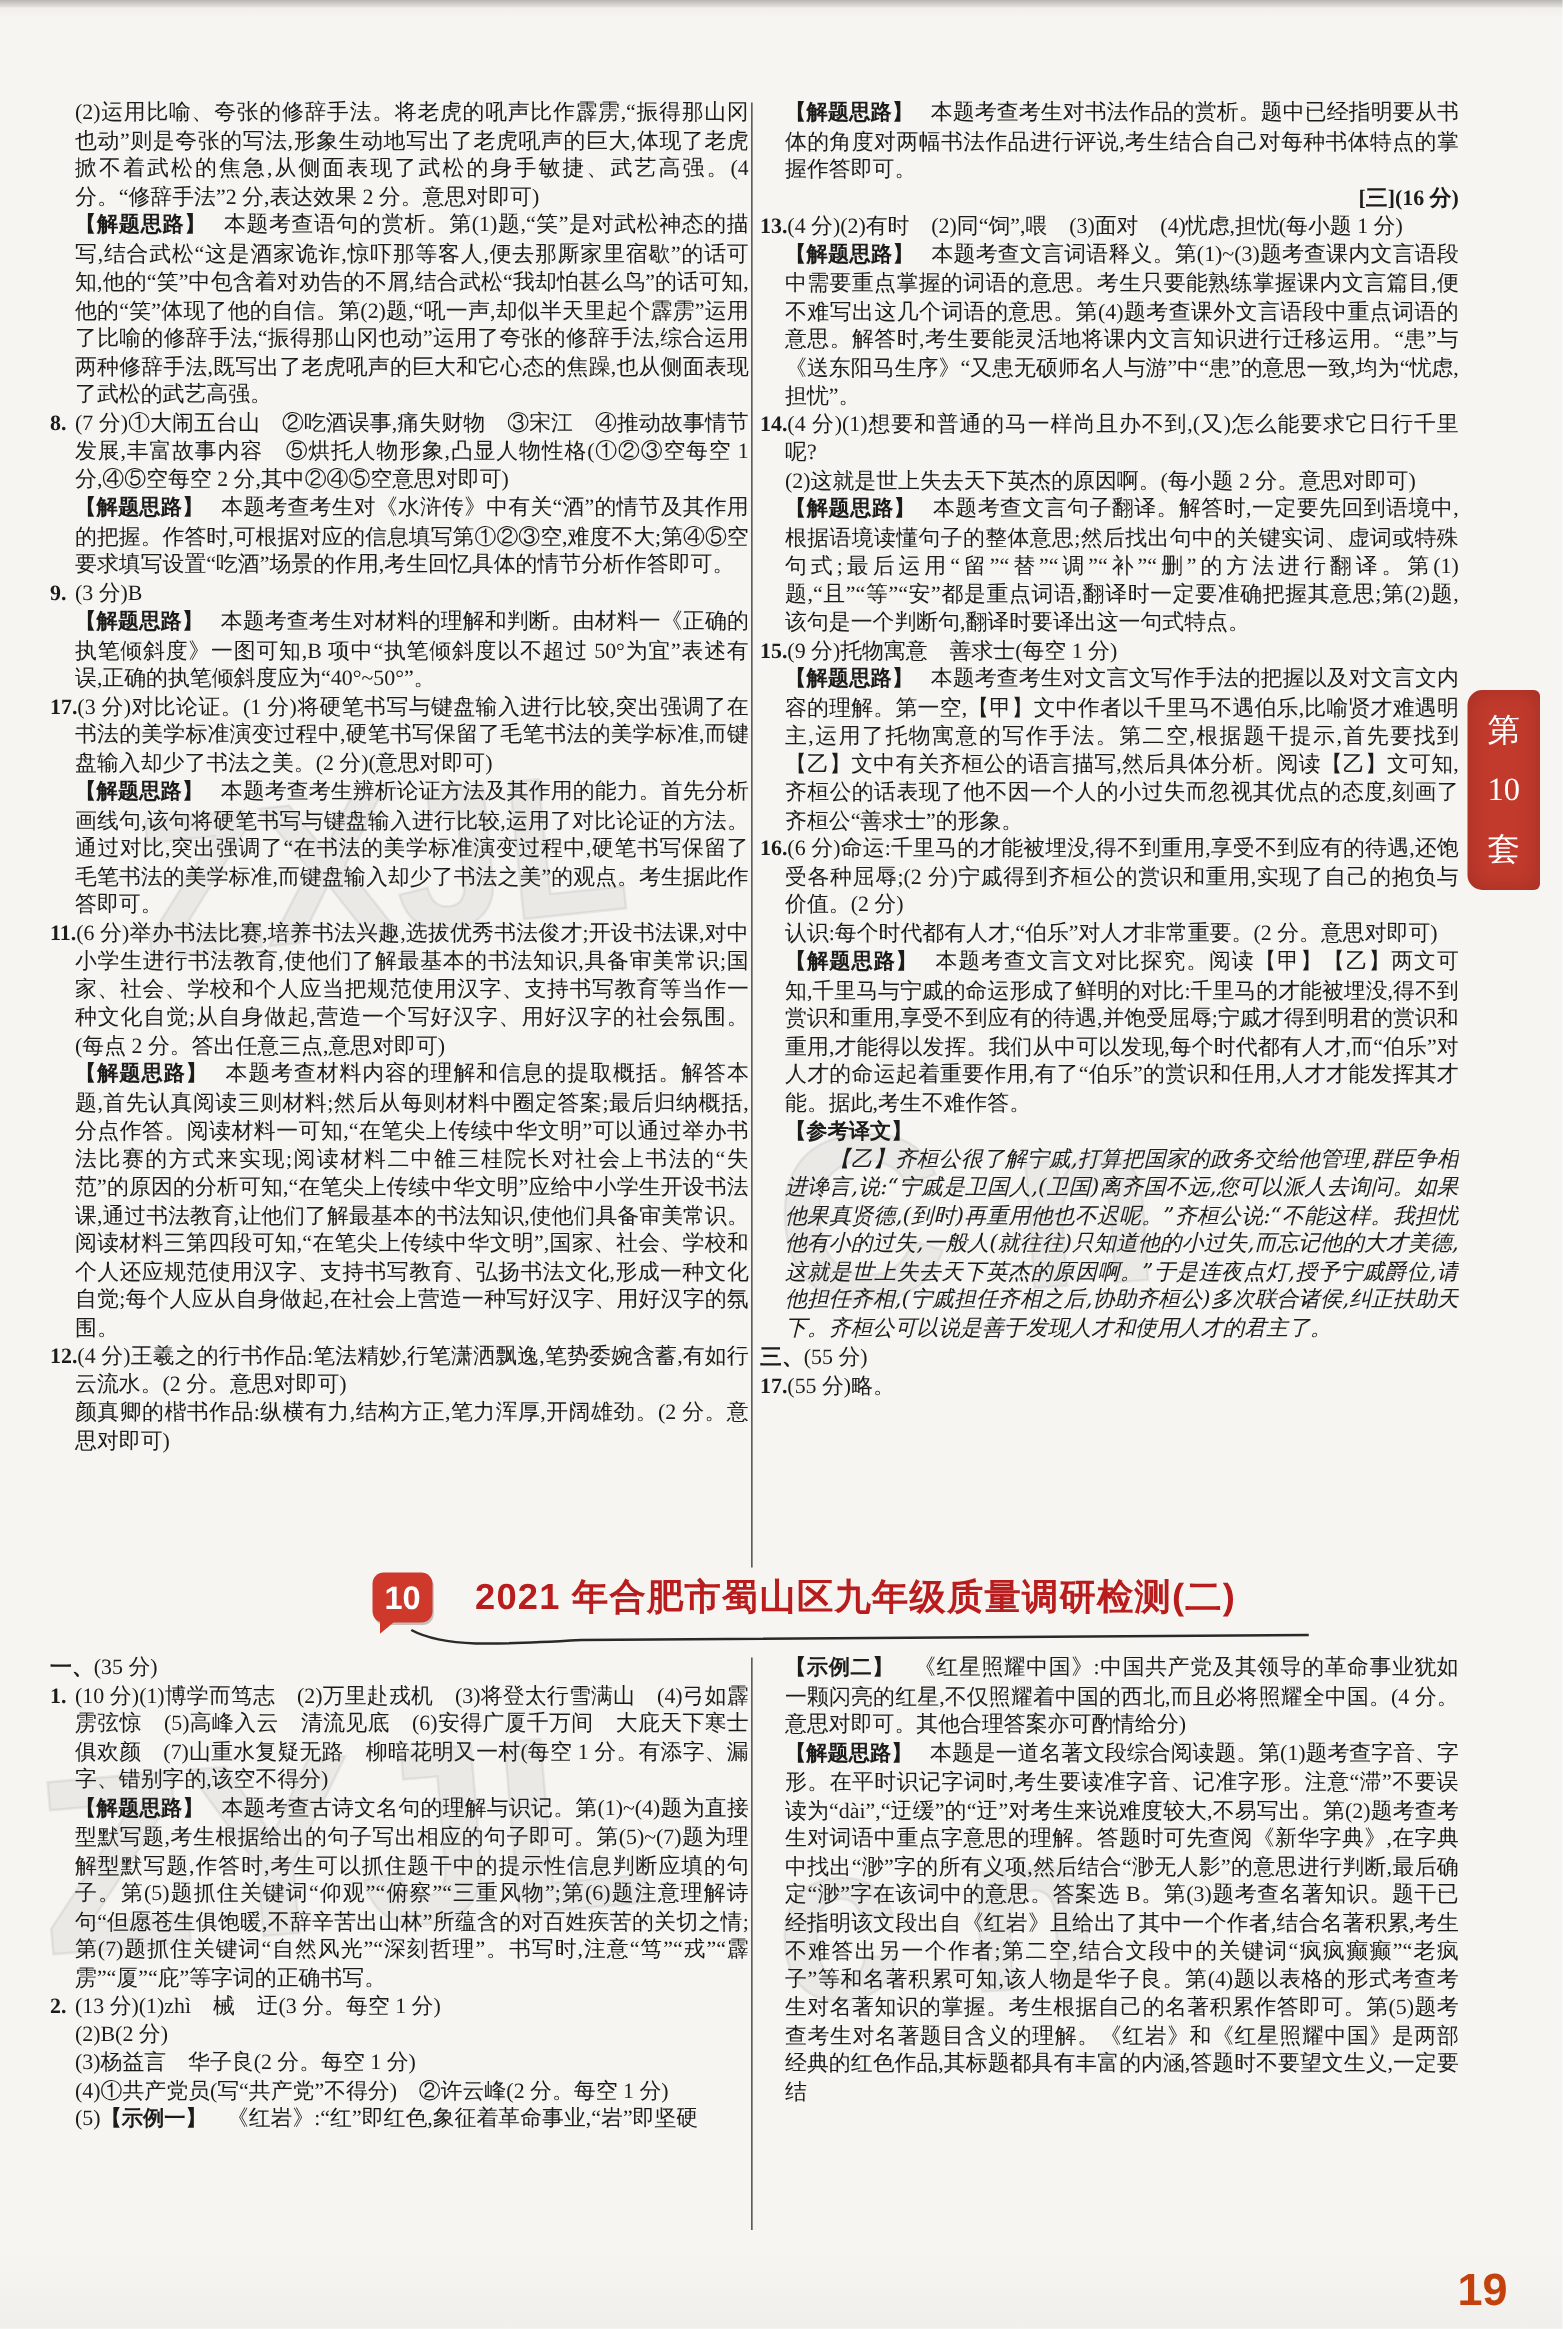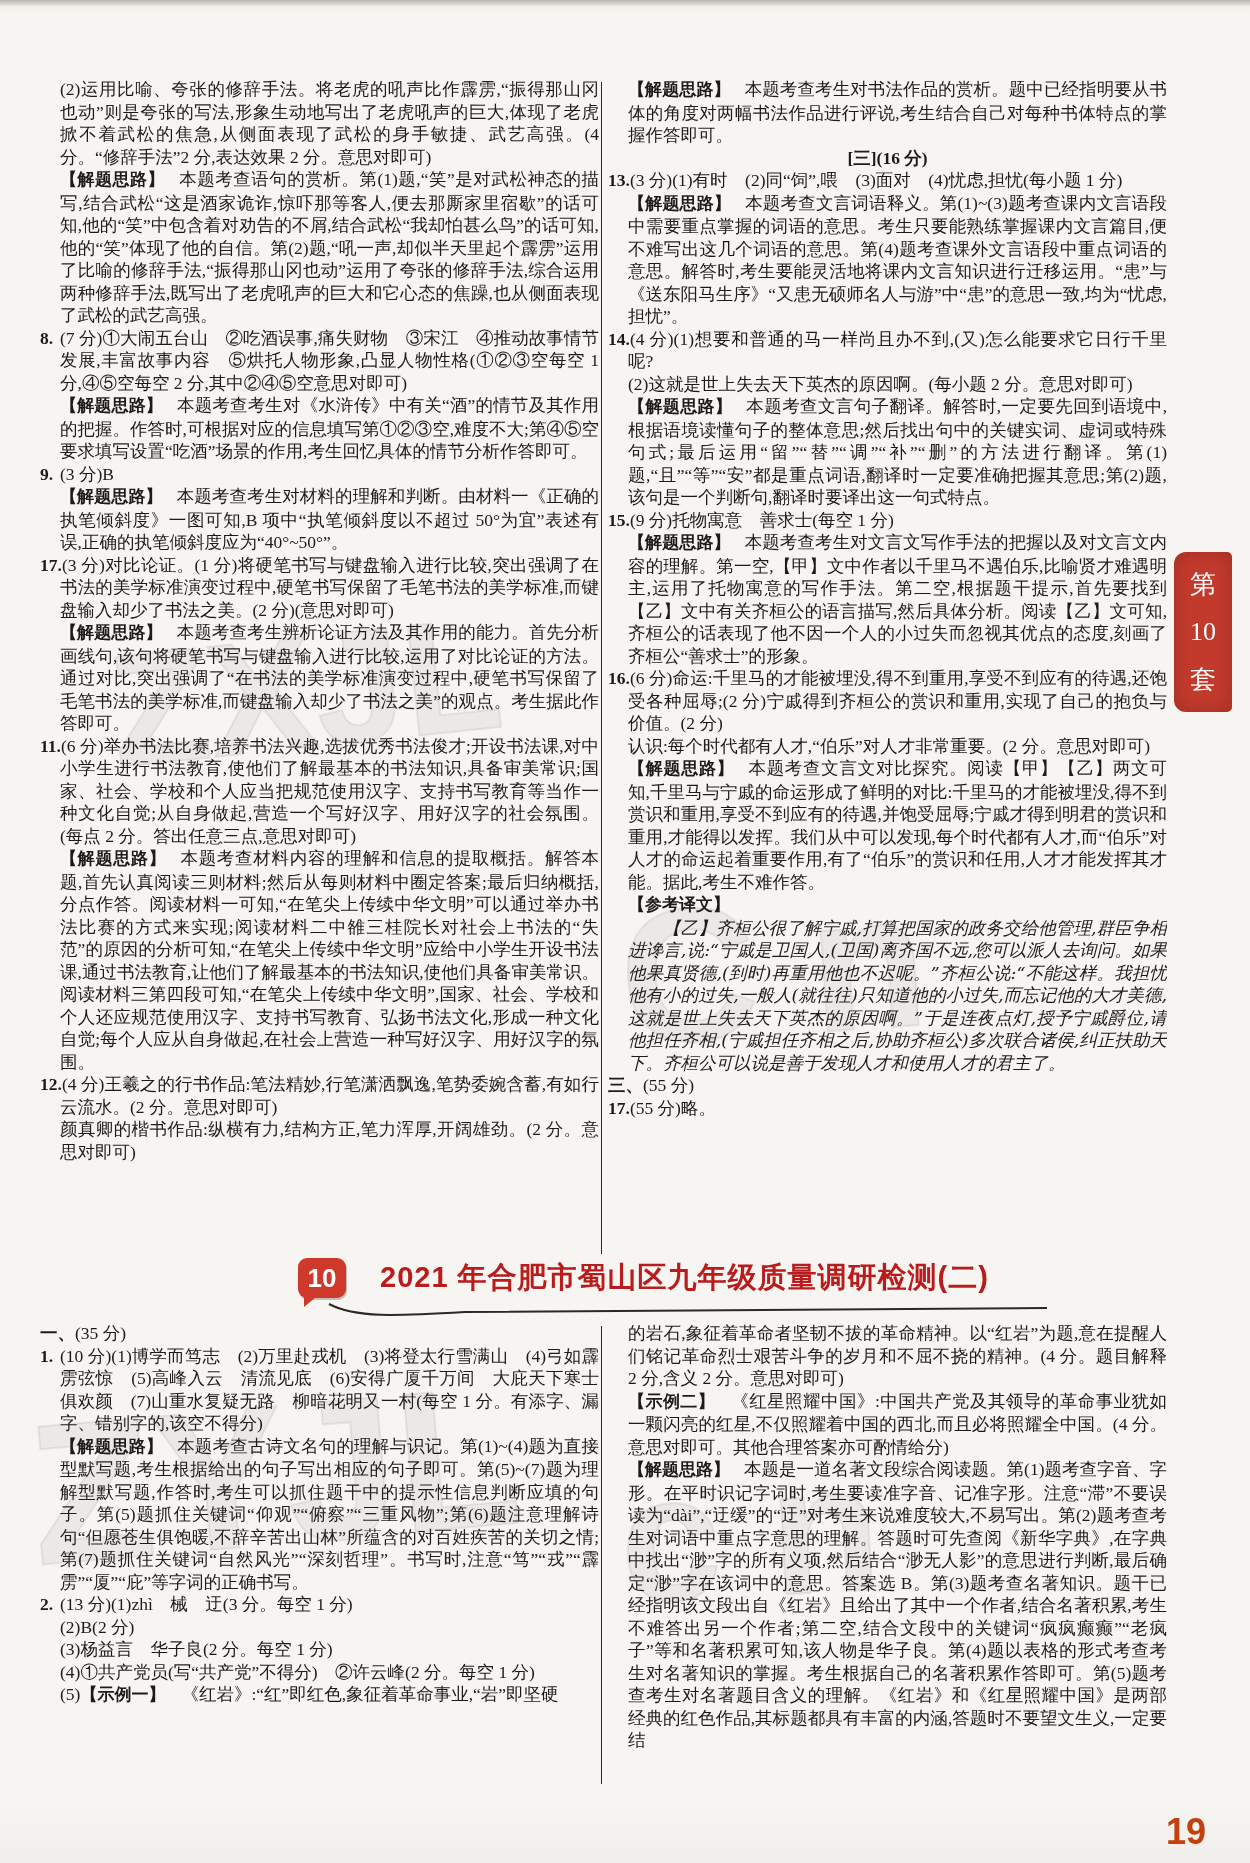--- a/index.html
+++ b/index.html
@@ -16,21 +16,21 @@
   }
   .col-tl{left:40px;top:78px;height:1178px;}
   .col-tr{left:608px;top:78px;height:1178px;}
   .col-bl{left:40px;top:1322px;height:485px;}
   .col-br{left:608px;top:1322px;height:485px;}
   .vline{position:absolute;left:601px;width:1px;background:#2a2a2a;z-index:1;}
   .vline.seg1{top:82px;height:1172px;}
   .vline.seg2{top:1326px;height:458px;}
   .blk{padding-left:20px;}
   .blk .num{display:inline-block;margin-left:-20px;min-width:20px;font-weight:700;}
-  .blk.center{text-align:center;padding-left:0;font-weight:700;}
+  .blk.center{text-align:right;padding-left:0;font-weight:700;}
   .blk.sec{padding-left:0;}
   .blk.sec .num{display:inline;margin-left:0;min-width:0;}
   .lbl{font-weight:700;font-family:"Liberation Sans","DejaVu Sans",sans-serif;font-size:17px;}
   .exp .lbl{margin-right:14px;}
   .sub .lbl{margin-right:16px;}
   .trans{font-style:italic;text-indent:2em;font-family:"DejaVu Serif","Liberation Serif",serif;}
   
   .banner{position:absolute;left:40px;top:1252px;width:1128px;height:66px;z-index:3;}
   .banner-inner{position:absolute;left:258px;top:6px;display:flex;align-items:center;}
   .badge{
@@ -93,21 +93,21 @@
     <div class="blk item"><span class="num">17.</span><span class="txt">(3 分)对比论证。(1 分)将硬笔书写与键盘输入进行比较,突出强调了在书法的美学标准演变过程中,硬笔书写保留了毛笔书法的美学标准,而键盘输入却少了书法之美。(2 分)(意思对即可)</span></div>
     <div class="blk exp"><span class="lbl">【解题思路】</span><span class="txt">本题考查考生辨析论证方法及其作用的能力。首先分析画线句,该句将硬笔书写与键盘输入进行比较,运用了对比论证的方法。通过对比,突出强调了“在书法的美学标准演变过程中,硬笔书写保留了毛笔书法的美学标准,而键盘输入却少了书法之美”的观点。考生据此作答即可。</span></div>
     <div class="blk item"><span class="num">11.</span><span class="txt">(6 分)举办书法比赛,培养书法兴趣,选拔优秀书法俊才;开设书法课,对中小学生进行书法教育,使他们了解最基本的书法知识,具备审美常识;国家、社会、学校和个人应当把规范使用汉字、支持书写教育等当作一种文化自觉;从自身做起,营造一个写好汉字、用好汉字的社会氛围。(每点 2 分。答出任意三点,意思对即可)</span></div>
     <div class="blk exp"><span class="lbl">【解题思路】</span><span class="txt">本题考查材料内容的理解和信息的提取概括。解答本题,首先认真阅读三则材料;然后从每则材料中圈定答案;最后归纳概括,分点作答。阅读材料一可知,“在笔尖上传续中华文明”可以通过举办书法比赛的方式来实现;阅读材料二中雒三桂院长对社会上书法的“失范”的原因的分析可知,“在笔尖上传续中华文明”应给中小学生开设书法课,通过书法教育,让他们了解最基本的书法知识,使他们具备审美常识。阅读材料三第四段可知,“在笔尖上传续中华文明”,国家、社会、学校和个人还应规范使用汉字、支持书写教育、弘扬书法文化,形成一种文化自觉;每个人应从自身做起,在社会上营造一种写好汉字、用好汉字的氛围。</span></div>
     <div class="blk item"><span class="num">12.</span><span class="txt">(4 分)王羲之的行书作品:笔法精妙,行笔潇洒飘逸,笔势委婉含蓄,有如行云流水。(2 分。意思对即可)</span></div>
     <div class="blk sub"><span class="txt">颜真卿的楷书作品:纵横有力,结构方正,笔力浑厚,开阔雄劲。(2 分。意思对即可)</span></div>
   </div>
 <div class="col col-tr">
     <div class="blk exp"><span class="lbl">【解题思路】</span><span class="txt">本题考查考生对书法作品的赏析。题中已经指明要从书体的角度对两幅书法作品进行评说,考生结合自己对每种书体特点的掌握作答即可。</span></div>
     <div class="blk center"><span class="txt">[三](16 分)</span></div>
-    <div class="blk item"><span class="num">13.</span><span class="txt">(3 分)(1)有时　(2)同“饲”,喂　(3)面对　(4)忧虑,担忧(每小题 1 分)</span></div>
+    <div class="blk item"><span class="num">13.</span><span class="txt">(4 分)(2)有时　(2)同“饲”,喂　(3)面对　(4)忧虑,担忧(每小题 1 分)</span></div>
     <div class="blk exp"><span class="lbl">【解题思路】</span><span class="txt">本题考查文言词语释义。第(1)~(3)题考查课内文言语段中需要重点掌握的词语的意思。考生只要能熟练掌握课内文言篇目,便不难写出这几个词语的意思。第(4)题考查课外文言语段中重点词语的意思。解答时,考生要能灵活地将课内文言知识进行迁移运用。“患”与《送东阳马生序》“又患无硕师名人与游”中“患”的意思一致,均为“忧虑,担忧”。</span></div>
     <div class="blk item"><span class="num">14.</span><span class="txt">(4 分)(1)想要和普通的马一样尚且办不到,(又)怎么能要求它日行千里呢?</span></div>
     <div class="blk sub"><span class="txt">(2)这就是世上失去天下英杰的原因啊。(每小题 2 分。意思对即可)</span></div>
     <div class="blk exp"><span class="lbl">【解题思路】</span><span class="txt">本题考查文言句子翻译。解答时,一定要先回到语境中,根据语境读懂句子的整体意思;然后找出句中的关键实词、虚词或特殊句式;最后运用“留”“替”“调”“补”“删”的方法进行翻译。第(1)题,“且”“等”“安”都是重点词语,翻译时一定要准确把握其意思;第(2)题,该句是一个判断句,翻译时要译出这一句式特点。</span></div>
     <div class="blk item"><span class="num">15.</span><span class="txt">(9 分)托物寓意　善求士(每空 1 分)</span></div>
     <div class="blk exp"><span class="lbl">【解题思路】</span><span class="txt">本题考查考生对文言文写作手法的把握以及对文言文内容的理解。第一空,【甲】文中作者以千里马不遇伯乐,比喻贤才难遇明主,运用了托物寓意的写作手法。第二空,根据题干提示,首先要找到【乙】文中有关齐桓公的语言描写,然后具体分析。阅读【乙】文可知,齐桓公的话表现了他不因一个人的小过失而忽视其优点的态度,刻画了齐桓公“善求士”的形象。</span></div>
     <div class="blk item"><span class="num">16.</span><span class="txt">(6 分)命运:千里马的才能被埋没,得不到重用,享受不到应有的待遇,还饱受各种屈辱;(2 分)宁戚得到齐桓公的赏识和重用,实现了自己的抱负与价值。(2 分)</span></div>
     <div class="blk sub"><span class="txt">认识:每个时代都有人才,“伯乐”对人才非常重要。(2 分。意思对即可)</span></div>
     <div class="blk exp"><span class="lbl">【解题思路】</span><span class="txt">本题考查文言文对比探究。阅读【甲】【乙】两文可知,千里马与宁戚的命运形成了鲜明的对比:千里马的才能被埋没,得不到赏识和重用,享受不到应有的待遇,并饱受屈辱;宁戚才得到明君的赏识和重用,才能得以发挥。我们从中可以发现,每个时代都有人才,而“伯乐”对人才的命运起着重要作用,有了“伯乐”的赏识和任用,人才才能发挥其才能。据此,考生不难作答。</span></div>
     <div class="blk sub"><span class="lbl">【参考译文】</span></div>
@@ -130,21 +130,20 @@
     <div class="blk sec"><span class="num">一、</span><span class="txt">(35 分)</span></div>
     <div class="blk item"><span class="num">1.</span><span class="txt">(10 分)(1)博学而笃志　(2)万里赴戎机　(3)将登太行雪满山　(4)弓如霹雳弦惊　(5)高峰入云　清流见底　(6)安得广厦千万间　大庇天下寒士俱欢颜　(7)山重水复疑无路　柳暗花明又一村(每空 1 分。有添字、漏字、错别字的,该空不得分)</span></div>
     <div class="blk exp"><span class="lbl">【解题思路】</span><span class="txt">本题考查古诗文名句的理解与识记。第(1)~(4)题为直接型默写题,考生根据给出的句子写出相应的句子即可。第(5)~(7)题为理解型默写题,作答时,考生可以抓住题干中的提示性信息判断应填的句子。第(5)题抓住关键词“仰观”“俯察”“三重风物”;第(6)题注意理解诗句“但愿苍生俱饱暖,不辞辛苦出山林”所蕴含的对百姓疾苦的关切之情;第(7)题抓住关键词“自然风光”“深刻哲理”。书写时,注意“笃”“戎”“霹雳”“厦”“庇”等字词的正确书写。</span></div>
     <div class="blk item"><span class="num">2.</span><span class="txt">(13 分)(1)zhì　械　迂(3 分。每空 1 分)</span></div>
     <div class="blk sub"><span class="txt">(2)B(2 分)</span></div>
     <div class="blk sub"><span class="txt">(3)杨益言　华子良(2 分。每空 1 分)</span></div>
     <div class="blk sub"><span class="txt">(4)①共产党员(写“共产党”不得分)　②许云峰(2 分。每空 1 分)</span></div>
     <div class="blk sub"><span class="pre">(5)</span><span class="lbl">【示例一】</span><span class="txt">《红岩》:“红”即红色,象征着革命事业,“岩”即坚硬</span></div>
   </div>
 <div class="col col-br">
-    <div class="blk sub"><span class="txt">的岩石,象征着革命者坚韧不拔的革命精神。以“红岩”为题,意在提醒人们铭记革命烈士艰苦斗争的岁月和不屈不挠的精神。(4 分。题目解释 2 分,含义 2 分。意思对即可)</span></div>
     <div class="blk sub"><span class="lbl">【示例二】</span><span class="txt">《红星照耀中国》:中国共产党及其领导的革命事业犹如一颗闪亮的红星,不仅照耀着中国的西北,而且必将照耀全中国。(4 分。意思对即可。其他合理答案亦可酌情给分)</span></div>
     <div class="blk exp"><span class="lbl">【解题思路】</span><span class="txt">本题是一道名著文段综合阅读题。第(1)题考查字音、字形。在平时识记字词时,考生要读准字音、记准字形。注意“滞”不要误读为“dài”,“迂缓”的“迂”对考生来说难度较大,不易写出。第(2)题考查考生对词语中重点字意思的理解。答题时可先查阅《新华字典》,在字典中找出“渺”字的所有义项,然后结合“渺无人影”的意思进行判断,最后确定“渺”字在该词中的意思。答案选 B。第(3)题考查名著知识。题干已经指明该文段出自《红岩》且给出了其中一个作者,结合名著积累,考生不难答出另一个作者;第二空,结合文段中的关键词“疯疯癫癫”“老疯子”等和名著积累可知,该人物是华子良。第(4)题以表格的形式考查考生对名著知识的掌握。考生根据自己的名著积累作答即可。第(5)题考查考生对名著题目含义的理解。《红岩》和《红星照耀中国》是两部经典的红色作品,其标题都具有丰富的内涵,答题时不要望文生义,一定要结</span></div>
   </div>
 
 <div class="side-tab">
   <span>第</span>
   <span>10</span>
   <span>套</span>
 </div>
 

